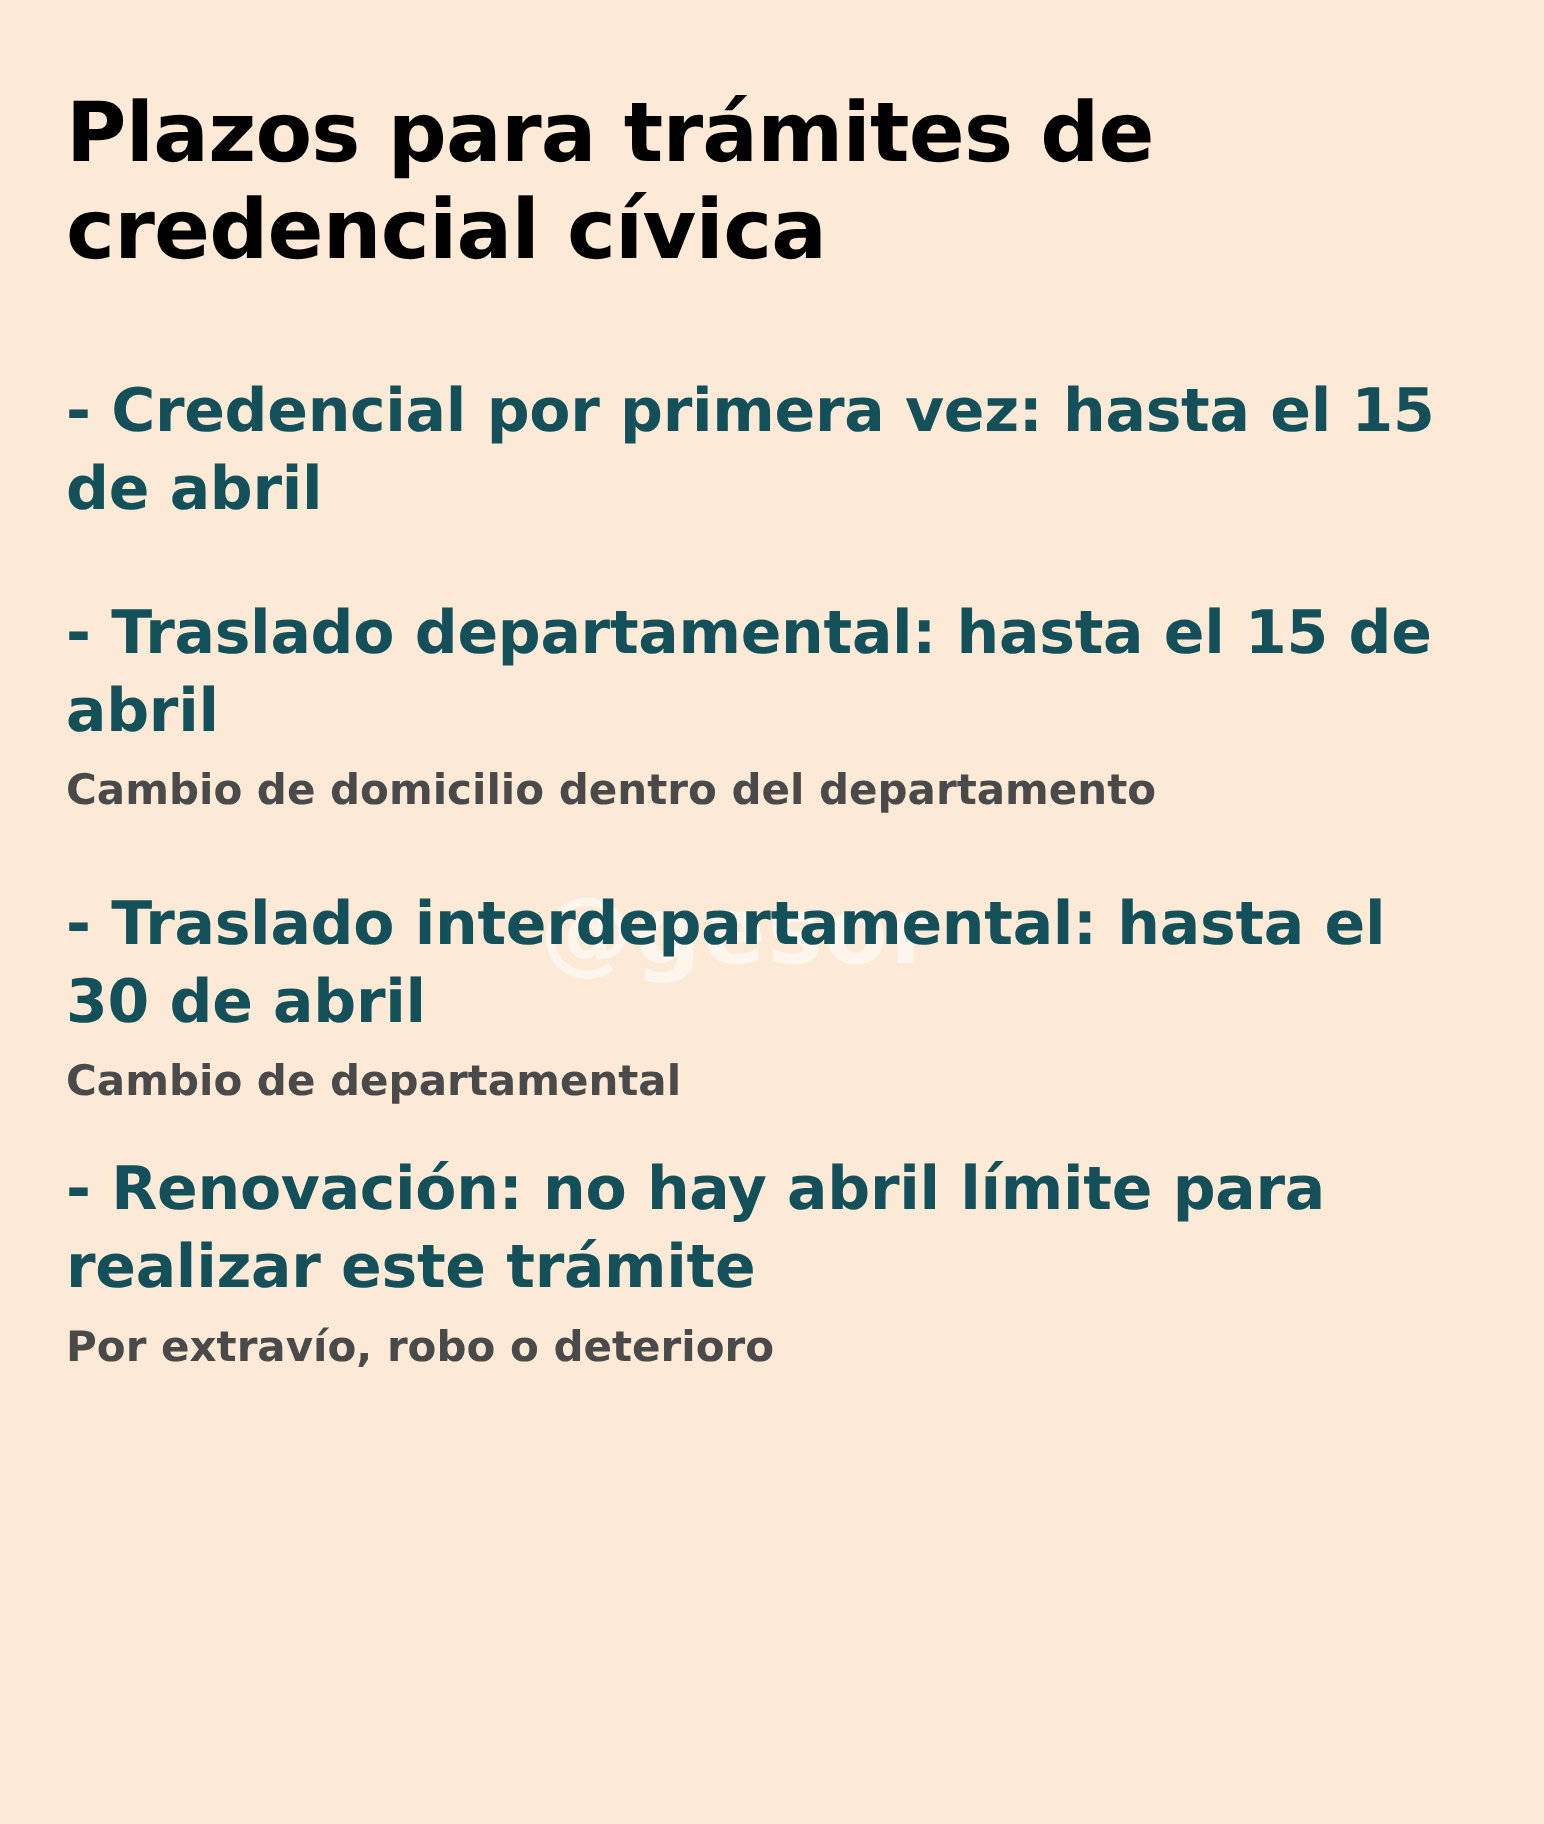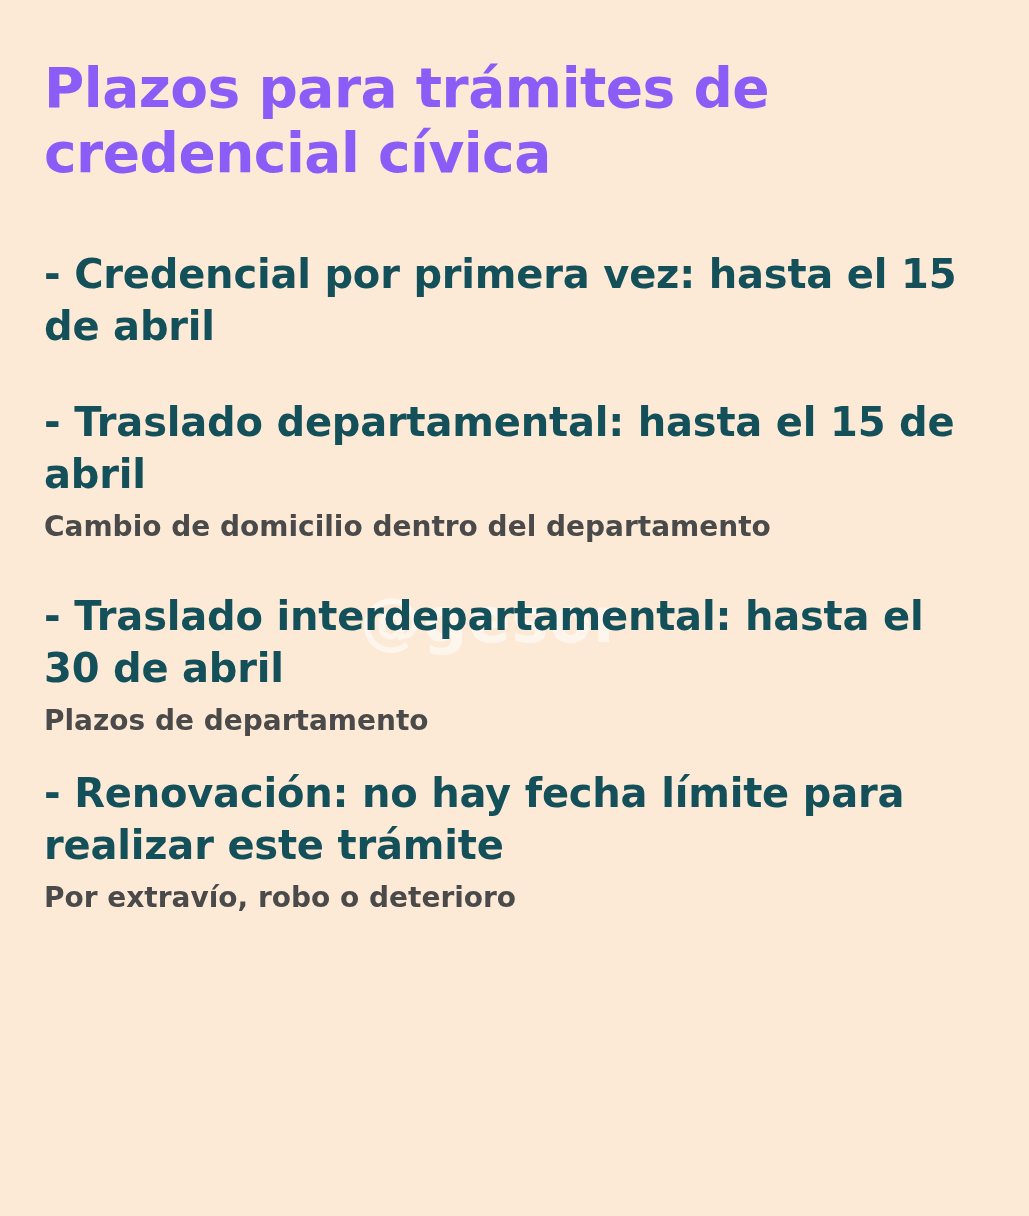--- a/index.html
+++ b/index.html
@@ -33,21 +33,21 @@
     letter-spacing: 1px;
     pointer-events: none;
     user-select: none;
     font-family: "DejaVu Sans", "Liberation Sans", sans-serif;
   }
 
   .doc-title {
     font-size: 55px;
     font-weight: 700;
     line-height: 1.18;
-    color: #8b5cf6;
+    color: #000000;
     margin: 0 0 62px 0;
     letter-spacing: -0.5px;
     max-width: 830px;
     position: relative;
     z-index: 2;
   }
 
   .item {
     margin-bottom: 44px;
     position: relative;
@@ -91,21 +91,21 @@
     <p class="item-heading">- Credencial por primera vez: hasta el 15 de abril</p>
   </div>
 
   <div class="item item--second">
     <p class="item-heading">- Traslado departamental: hasta el 15 de abril</p>
     <p class="item-note">Cambio de domicilio dentro del departamento</p>
   </div>
 
   <div class="item item--third">
     <p class="item-heading">- Traslado interdepartamental: hasta el 30 de abril</p>
-    <p class="item-note">Plazos de departamento</p>
+    <p class="item-note">Cambio de departamental</p>
   </div>
 
   <div class="item">
-    <p class="item-heading">- Renovación: no hay fecha límite para realizar este trámite</p>
+    <p class="item-heading">- Renovación: no hay abril límite para realizar este trámite</p>
     <p class="item-note">Por extravío, robo o deterioro</p>
   </div>
 
 </div>
 
 </body></html>

